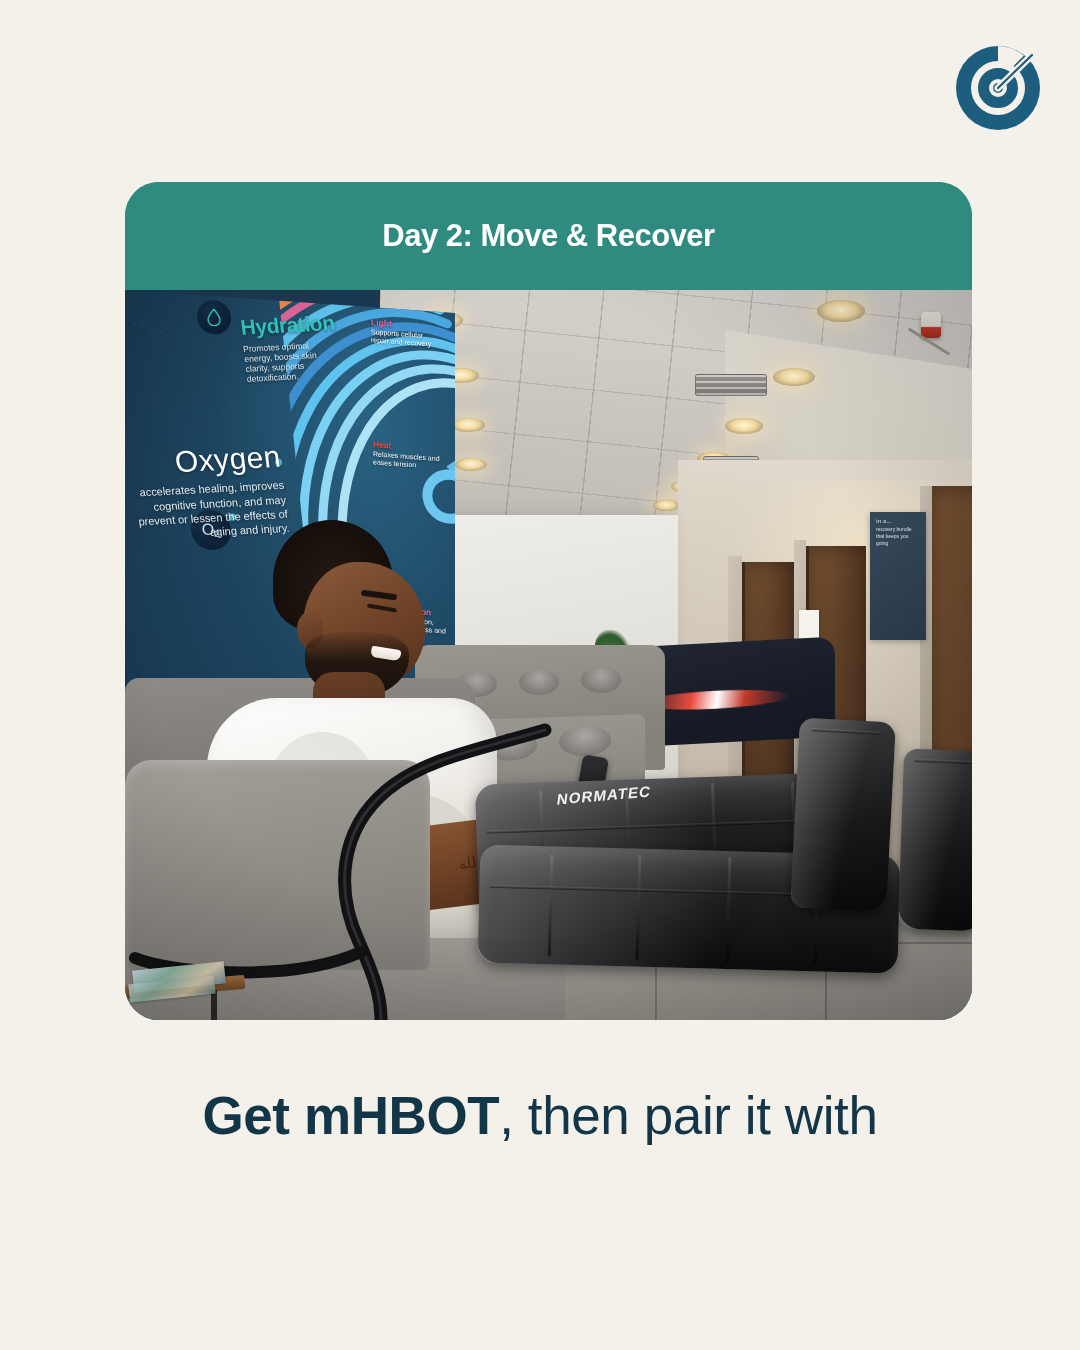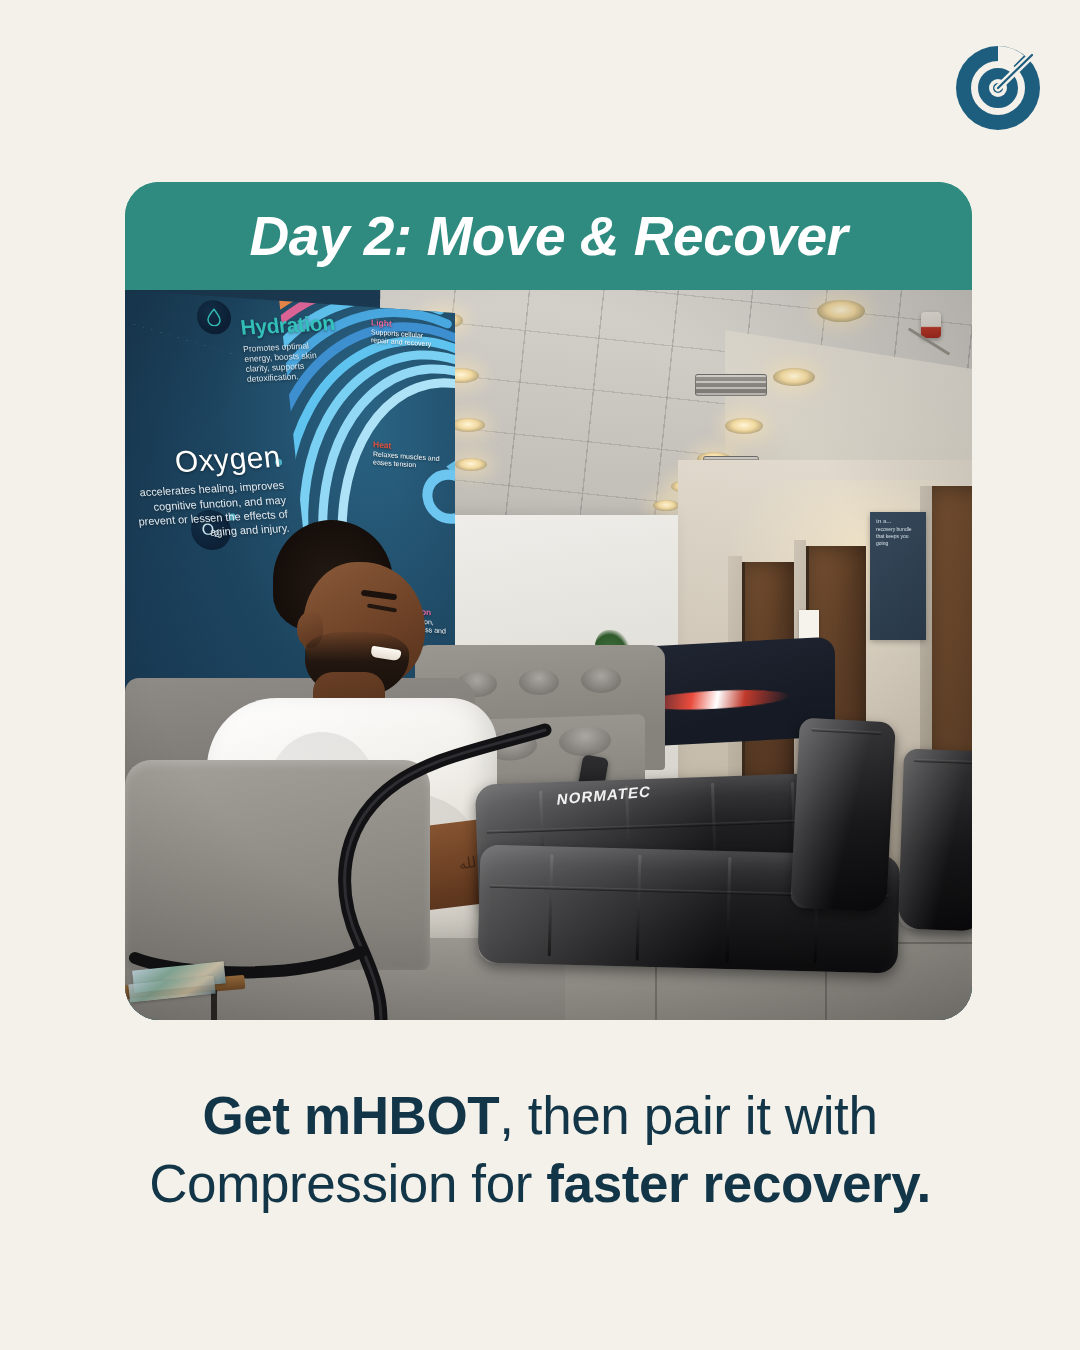--- a/index.html
+++ b/index.html
@@ -39,26 +39,25 @@
     position:relative;
     height:108px;
     background:#2f8b7f;
     display:flex;
     align-items:center;
     justify-content:center;
     z-index:4;
   }
   .banner-title {
     color:#ffffff;
-    font-size:55px;
+    font-size:31px;
     font-weight:bold;
     letter-spacing:-0.5px;
     font-family:"Liberation Sans", sans-serif;
     white-space:nowrap;
-    font-style:italic;
   }
 
   
   .photo {
     position:absolute;
     left:0; top:108px;
     width:847px; height:730px;
     overflow:hidden;
     background:#1b3a52;
   }
@@ -670,16 +669,15 @@
       <div class="layer table-leg" style="left:86px;top:700px;height:46px;"></div>
       <div class="layer magazine" style="left:8px;top:676px;width:92px;height:22px;"></div>
       <div class="layer magazine" style="left:4px;top:690px;width:86px;height:18px;opacity:.85;"></div>
 
       <div class="layer photo-vignette"></div>
     </div>
   </div>
 
   <div class="caption">
     <div><b>Get mHBOT</b><span class="reg">, then pair it with</span></div>
-    <div><span class="reg">Compression for </span><b>faster recovery.</b></div>
   </div>
 
 </div>
 
 </body></html>

